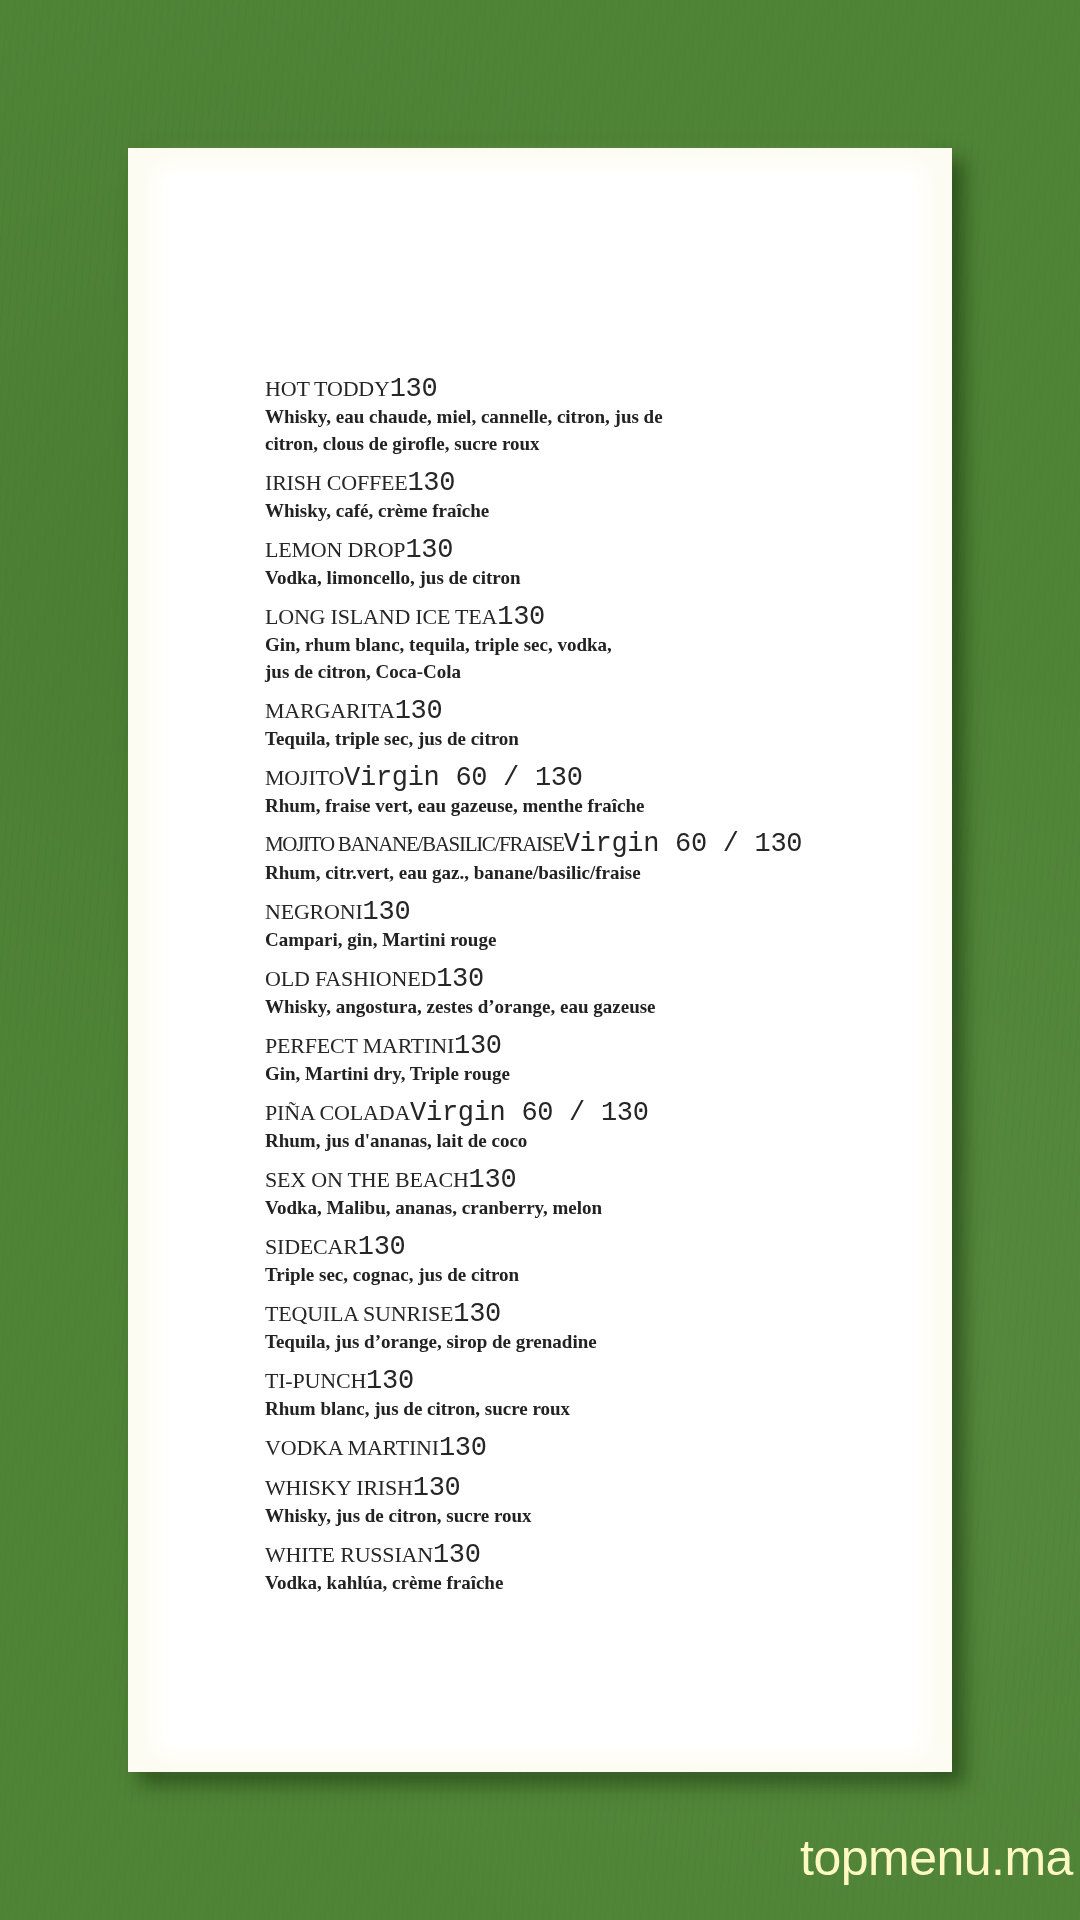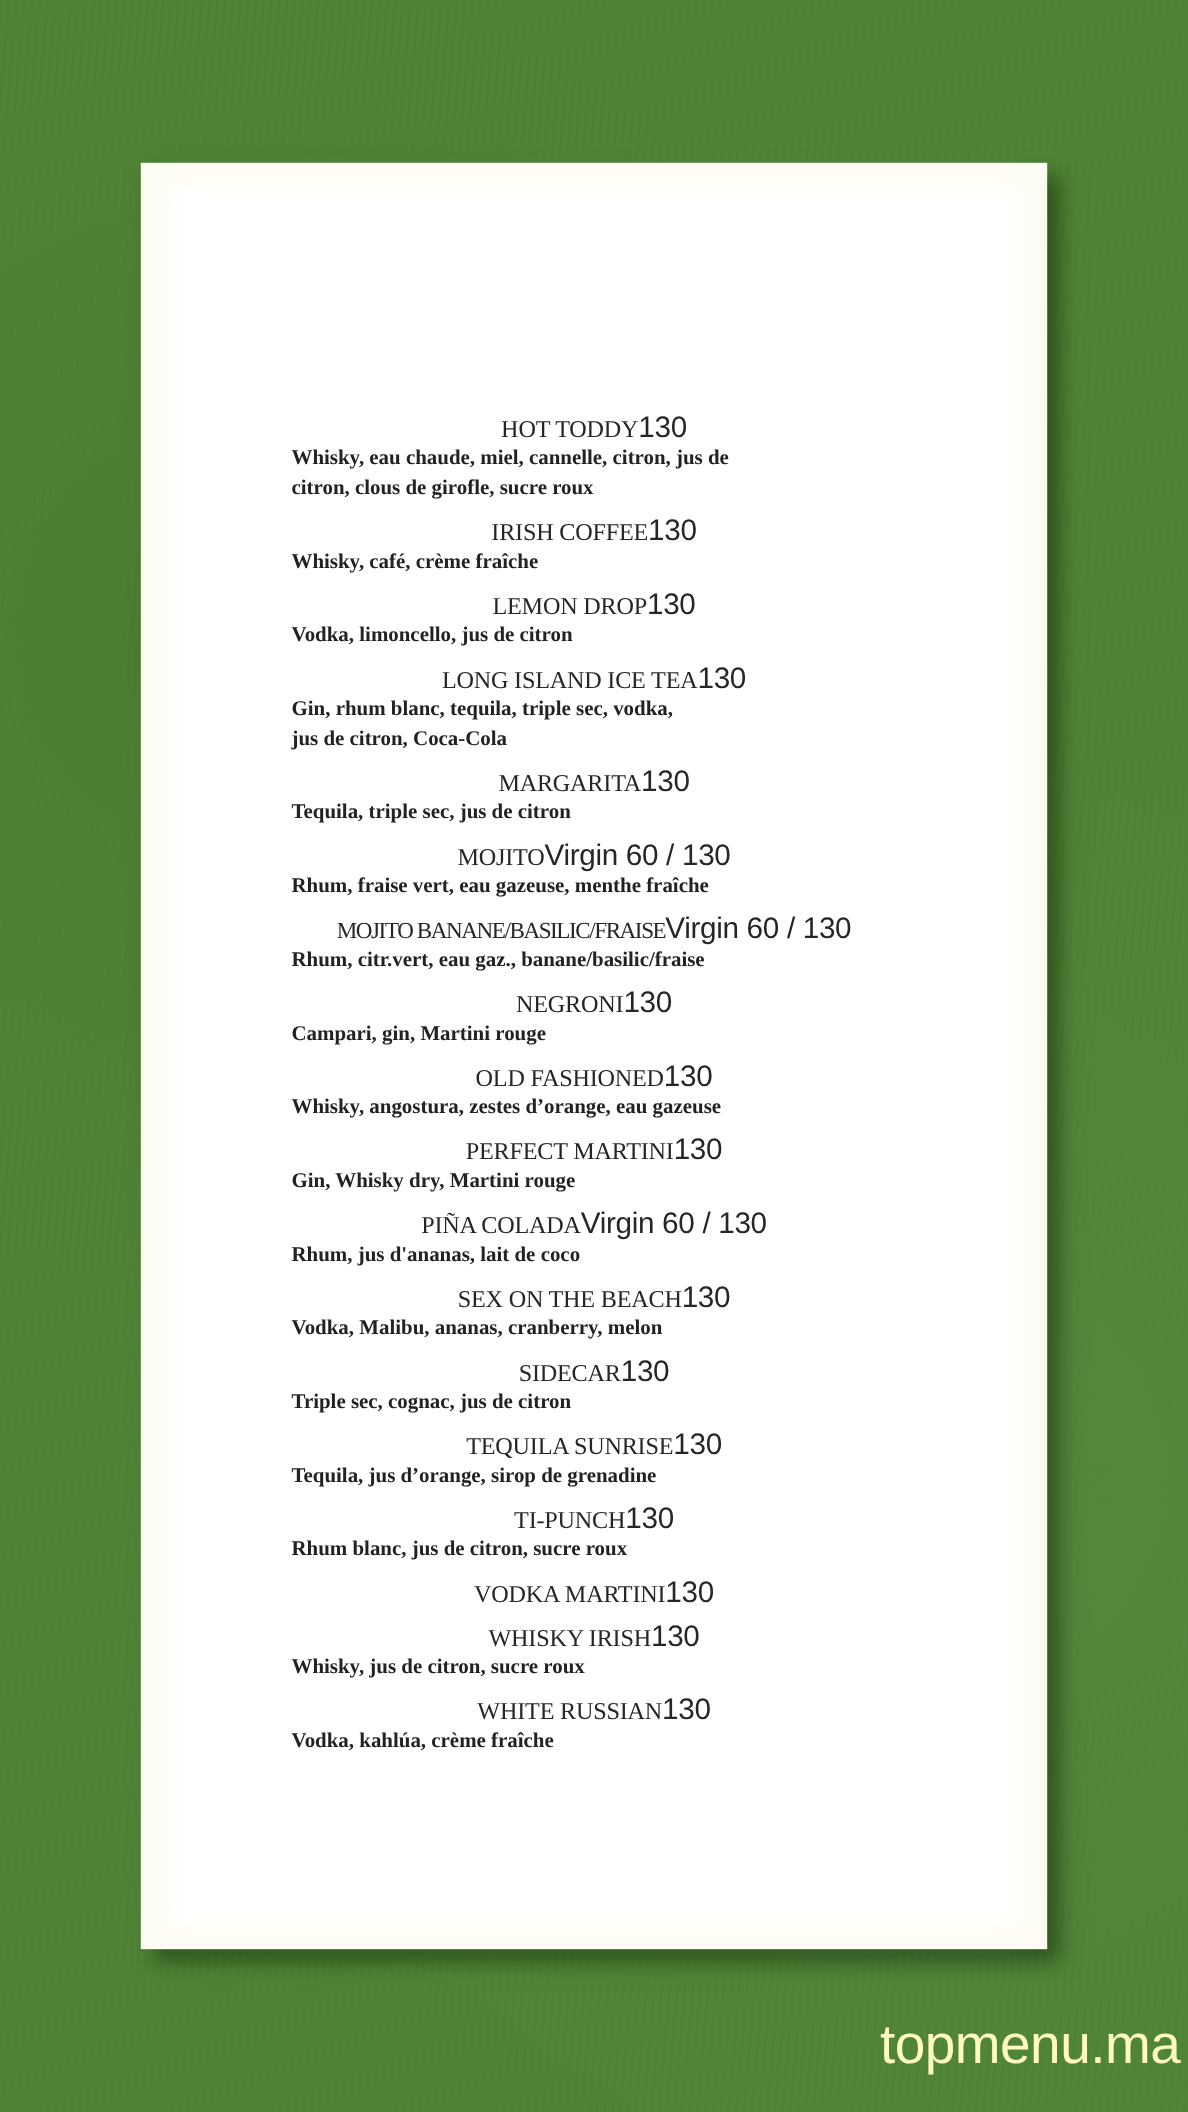--- a/index.html
+++ b/index.html
@@ -20,28 +20,28 @@
   .card-inner {
     position: absolute; left: 40px; top: 32px; right: 40px; bottom: 32px;
     background: #ffffff;
     box-shadow: 0 0 22px 14px #ffffff;
   }
   .menu-list {
     position: absolute; left: 137px; top: 226px; width: 550px;
     display: flex; flex-direction: column; gap: 11px;
   }
   .menu-item { position: relative; }
-  .item-head { display: flex; justify-content: center; align-items: baseline; height: 29px; }
+  .item-head { display: flex; justify-content: flex-start; align-items: baseline; height: 29px; }
   .item-name {
     font-family: "Liberation Serif", serif; font-size: 22px; line-height: 29px;
     color: #262626; letter-spacing: -0.2px; white-space: nowrap;
   }
   .item-name.tight { letter-spacing: -1.3px; font-size: 21px; }
   .item-price {
-    font-family: Liberation Sans, sans-serif; font-size: 27px; line-height: 29px;
+    font-family: Liberation Mono, monospace; font-size: 27px; line-height: 29px;
     color: #262626; white-space: nowrap; letter-spacing: -0.3px;
   }
   .item-desc {
     font-family: "Liberation Serif", serif; font-weight: bold; font-size: 19px; line-height: 27px;
     color: #222; margin: 0; white-space: nowrap;
   }
   .watermark {
     position: absolute; left: 800px; top: 1828px;
     font-family: "Liberation Sans", sans-serif; font-size: 50px; line-height: 60px;
     color: #fef9c3; letter-spacing: -0.5px; white-space: nowrap;
@@ -126,21 +126,21 @@
           <span class="item-price">130</span>
         </div>
       <p class="item-desc">Whisky, angostura, zestes d’orange, eau gazeuse</p>
     </div>
 
     <div class="menu-item">
       <div class="item-head">
           <span class="item-name">PERFECT MARTINI</span>
           <span class="item-price">130</span>
         </div>
-      <p class="item-desc">Gin, Whisky dry, Martini rouge</p>
+      <p class="item-desc">Gin, Martini dry, Triple rouge</p>
     </div>
 
     <div class="menu-item">
       <div class="item-head">
           <span class="item-name">PIÑA COLADA</span>
           <span class="item-price">Virgin 60 / 130</span>
         </div>
       <p class="item-desc">Rhum, jus d'ananas, lait de coco</p>
     </div>
 

